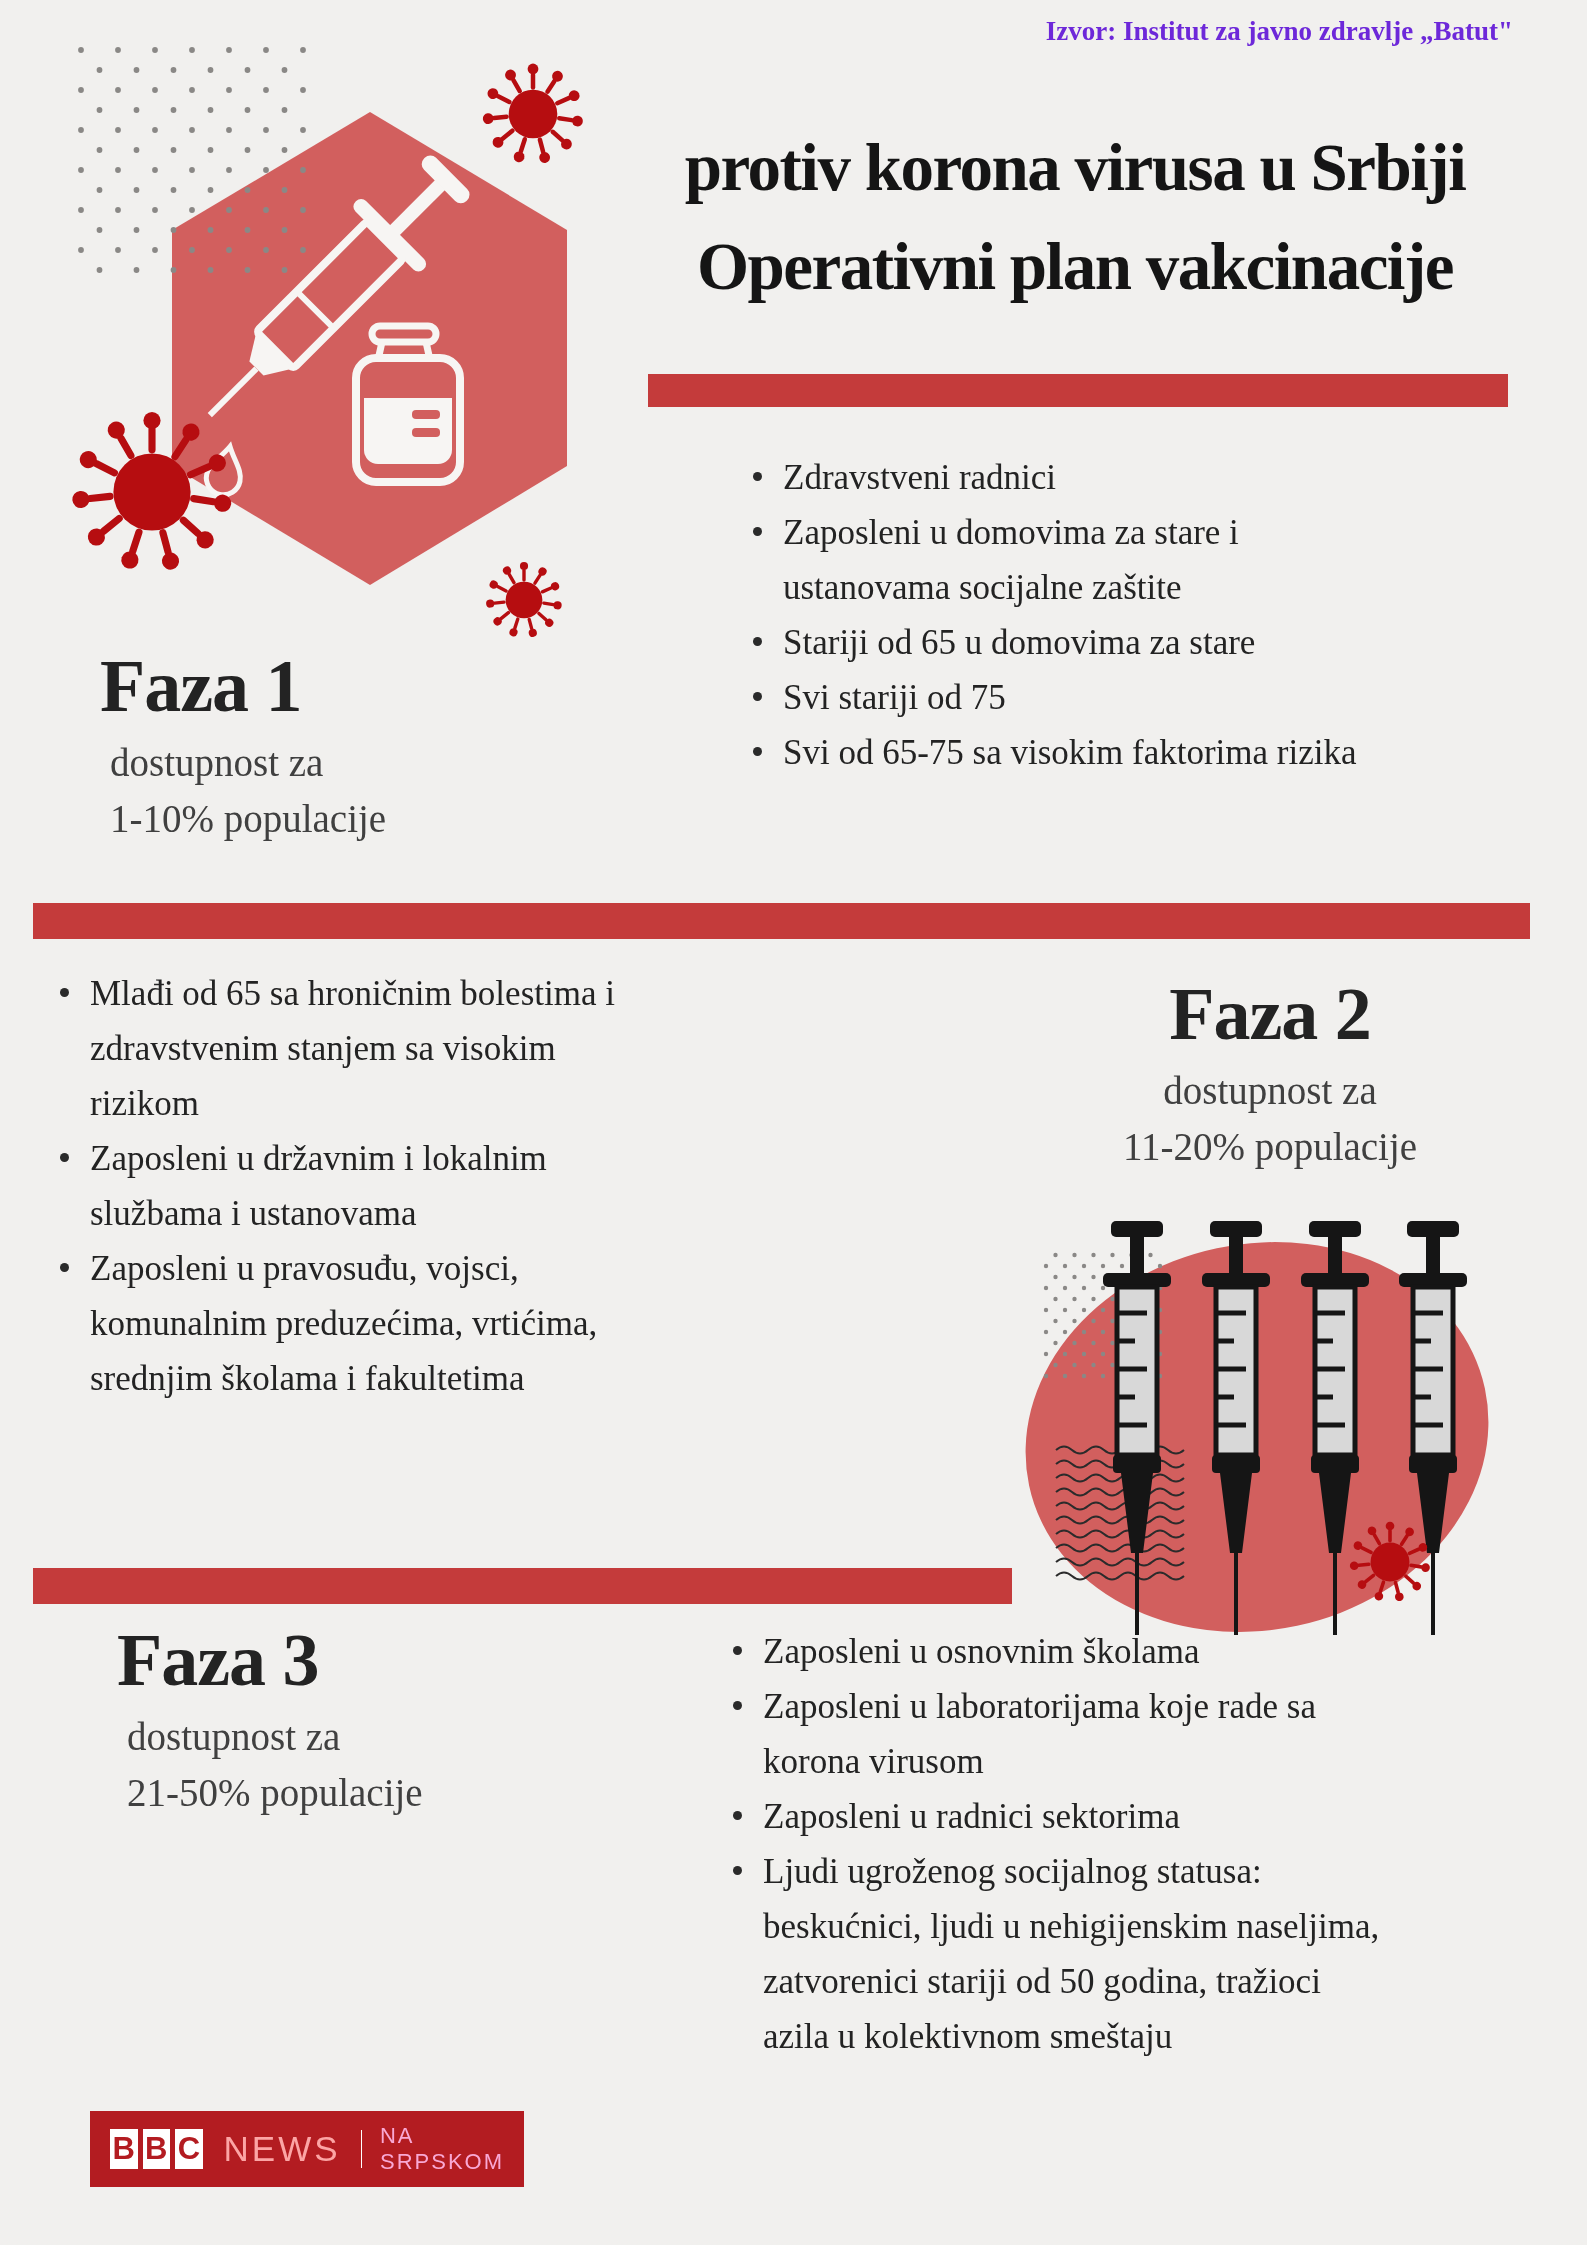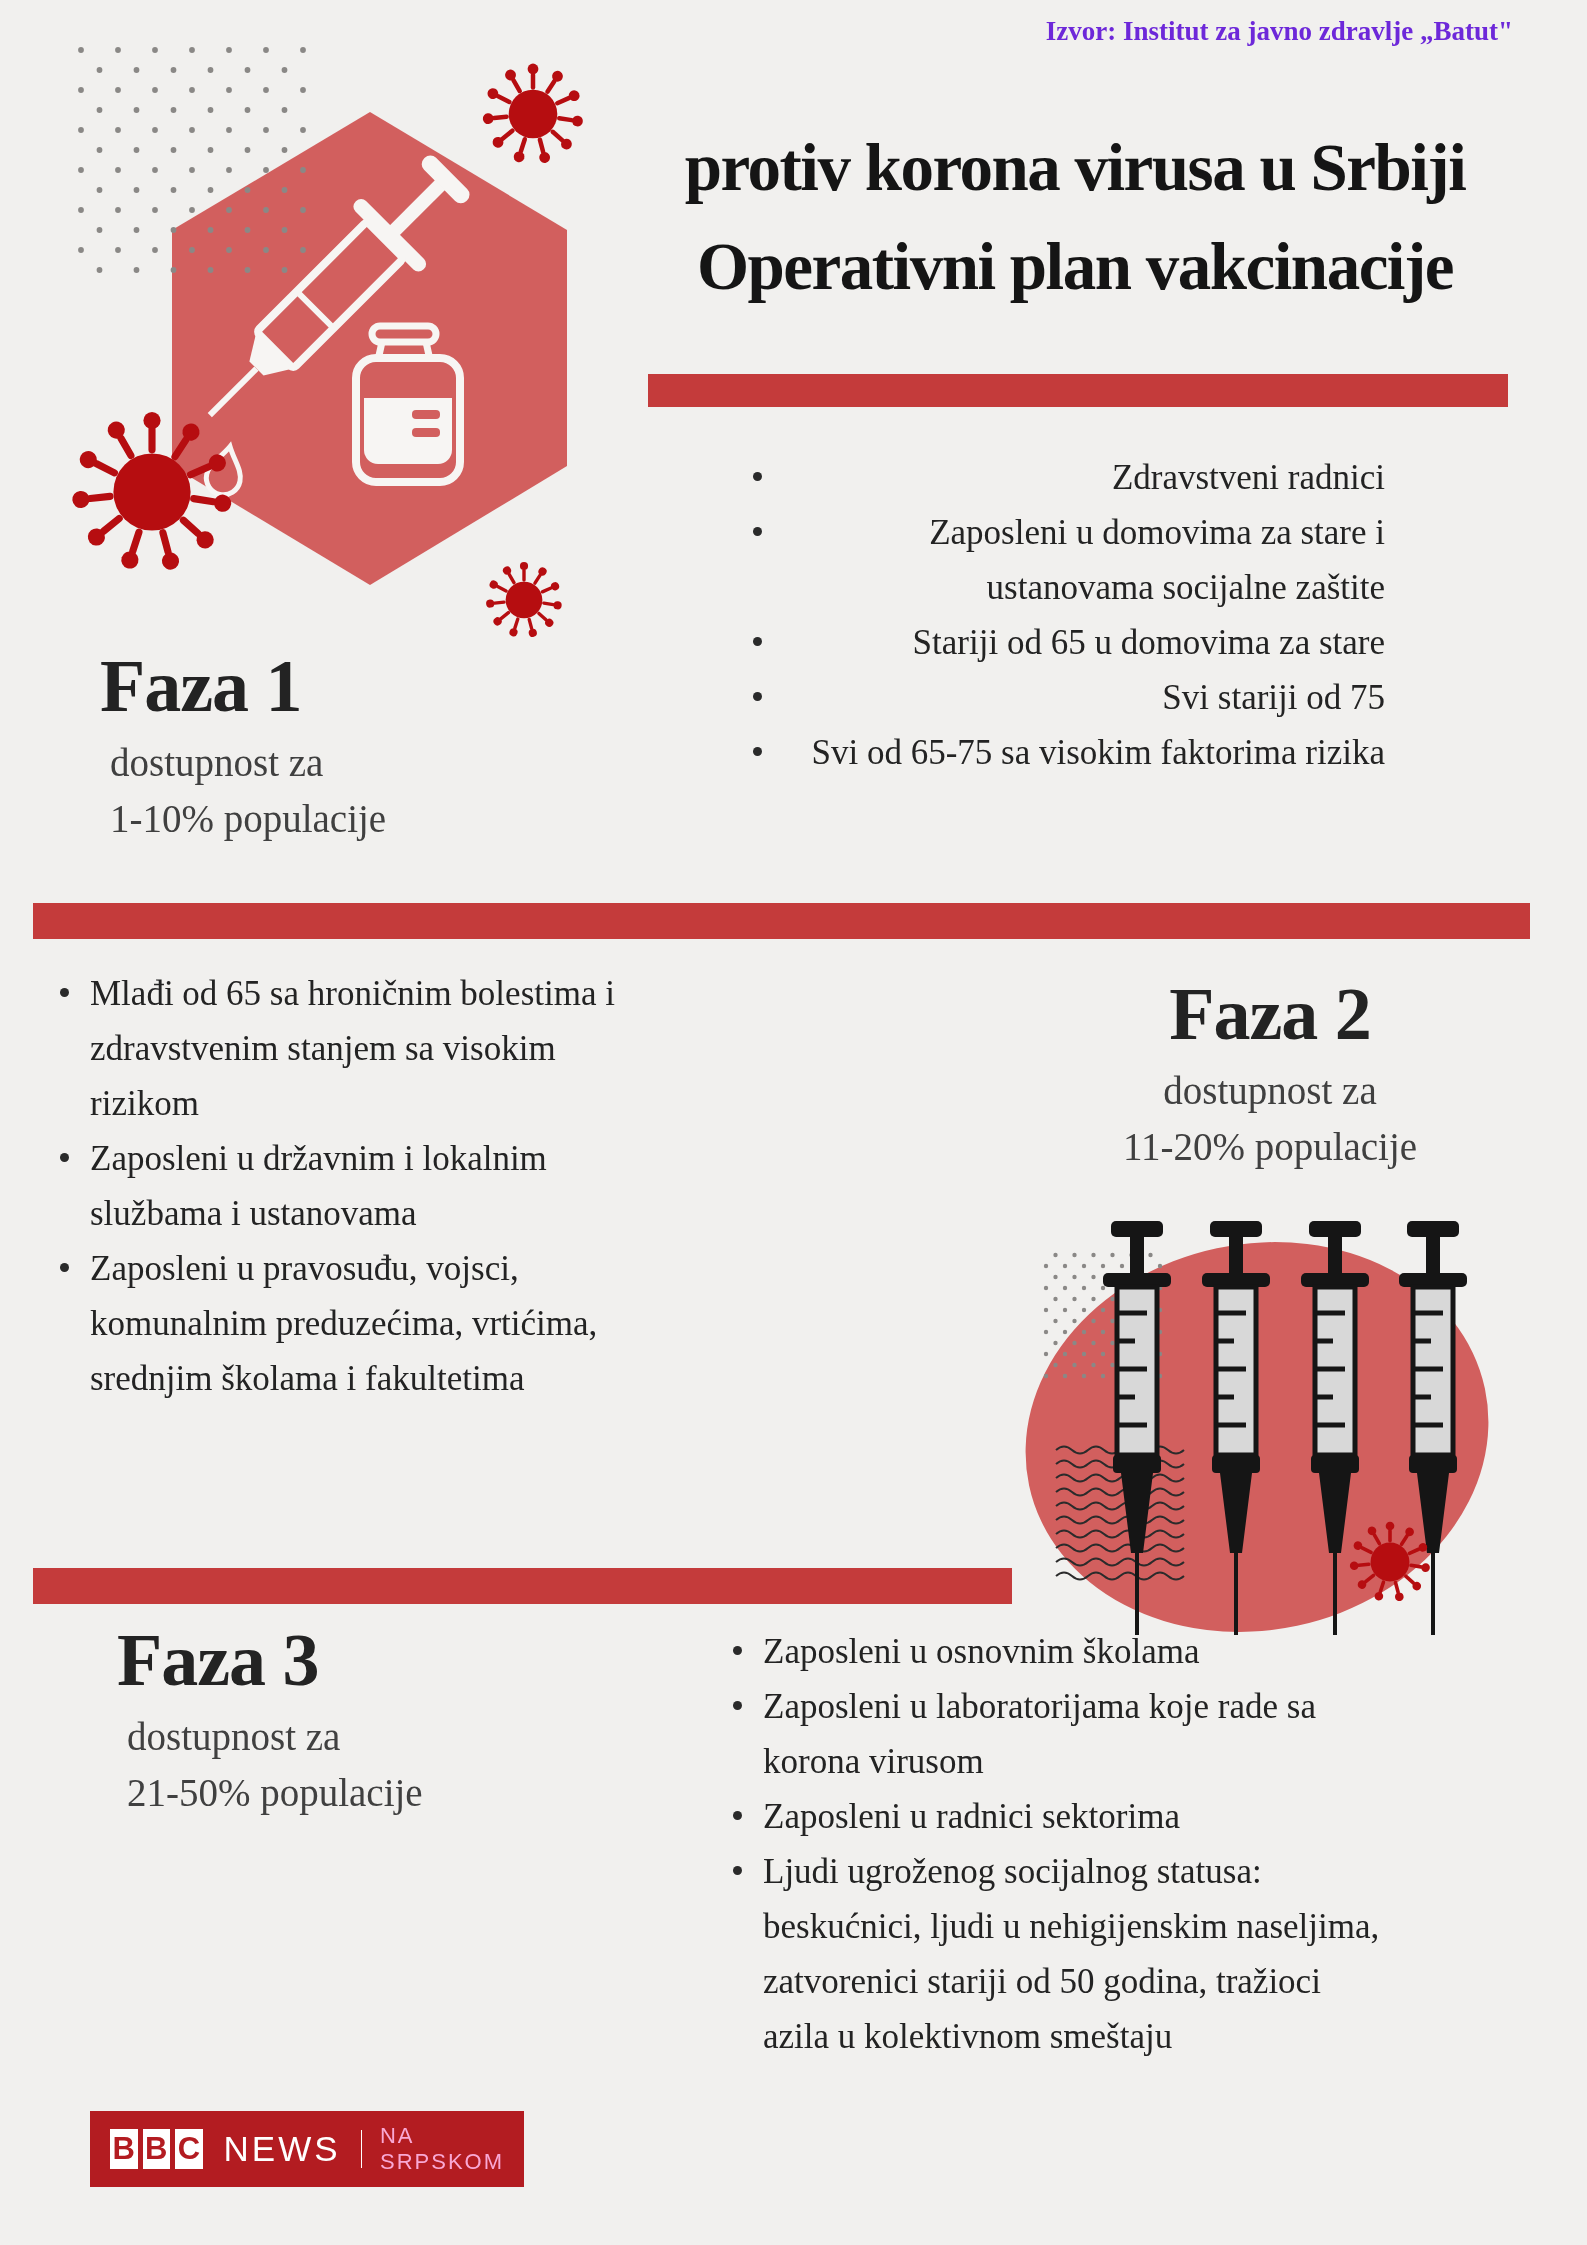--- a/index.html
+++ b/index.html
@@ -47,40 +47,40 @@
   .label-1{left:100px;top:644px;}
   .label-2{left:1040px;top:972px;width:460px;}
   .label-3{left:117px;top:1618px;}
 
   .bullets{position:absolute;list-style:none;font-size:35px;line-height:55px;}
   .bullets li{position:relative;padding-left:38px;}
   .bullets li::before{
     content:"";position:absolute;left:8px;top:22px;
     width:9px;height:9px;border-radius:50%;background:#2a2a2a;
   }
-  .bullets-1{left:745px;top:450px;width:640px;text-align:right;}
+  .bullets-1{left:745px;top:450px;width:640px;}
   .bullets-2{left:52px;top:966px;width:590px;}
   .bullets-3{left:725px;top:1624px;width:660px;}
 
   .illu{position:absolute;}
   .illu-hex{left:0;top:0;}
   .illu-syringes{left:1005px;top:1175px;}
 
   .footer{
     position:absolute;left:90px;top:2111px;width:434px;height:76px;
     background:var(--bbc);display:flex;align-items:center;
     padding:0 20px;
     font-family:"Liberation Sans","DejaVu Sans",sans-serif;
   }
   .bbc-box{
     width:40px;height:40px;background:#ffffff;margin-right:5px;
     display:flex;align-items:center;justify-content:center;
     font-weight:700;font-size:31px;color:var(--bbc);
   }
-  .bbc-news{color:#ffffff;font-size:35px;letter-spacing:3px;margin-left:16px;font-weight:400;}
+  .bbc-news{color:#fca5a5;font-size:35px;letter-spacing:3px;margin-left:16px;font-weight:400;}
   .bbc-sep{width:2px;height:38px;background:#ffffff;margin:0 18px 0 20px;}
   .bbc-service{color:#f9a8d4;font-size:22px;letter-spacing:2px;font-weight:400;}
 
   svg .white-stroke{fill:none;stroke:#f7f5f3;}
   svg .white-fill{fill:#f7f5f3;}
   svg .virus{fill:var(--virus);}
   svg .shape{fill:var(--shape);}
   svg .ink{fill:#151515;}
   svg .barrel{fill:#d8d8d8;stroke:#151515;stroke-width:5px;}
   svg .tick{stroke:#151515;stroke-width:5px;}

